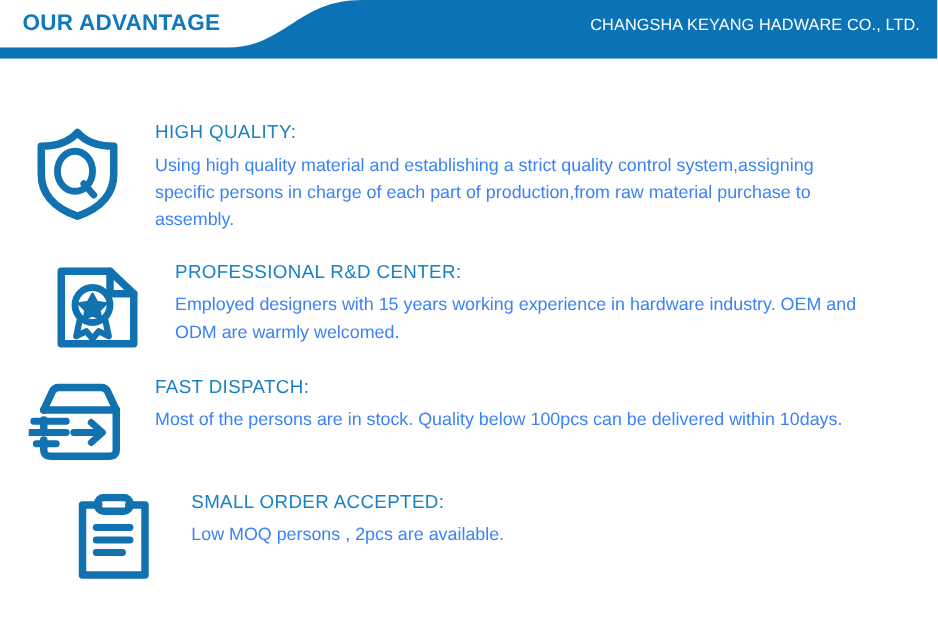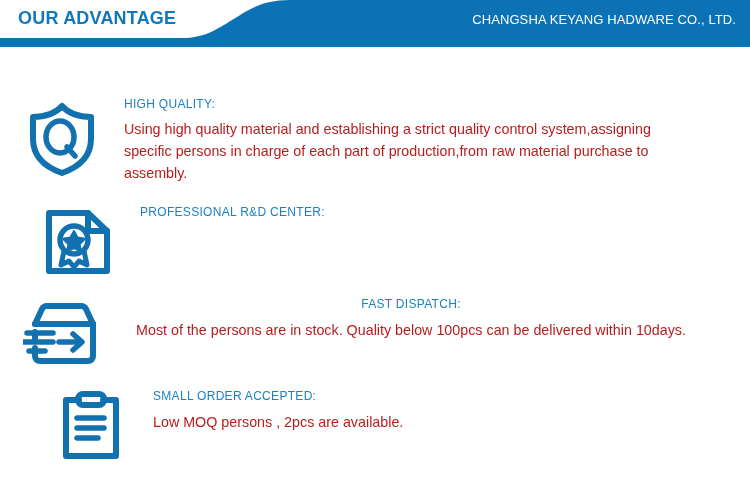--- a/index.html
+++ b/index.html
@@ -70,37 +70,37 @@
   }
   .adv-icon svg {
     display: block;
   }
   .adv-text {
     flex: 1 1 auto;
     padding-right: 40px;
   }
   .adv-heading {
     color: #1a81c4;
-    font-size: 12px;
+    font-size: 15px;
     font-weight: normal;
     letter-spacing: 0.3px;
     margin: 0 0 8px 0;
     line-height: 1.1;
   }
   .adv-body {
-    color: #b91c1c;
+    color: #3b82f6;
     font-size: 14.3px;
     line-height: 1.52;
     margin: 0;
   }
 
   
   .row-1 { margin-top: 41px; }
   .row-2 { margin-top: 22px; padding-left: 16px; }
-  .row-3 { margin-top: 22px; text-align: center; }
+  .row-3 { margin-top: 22px; }
   .row-4 { margin-top: 24px; padding-left: 29px; }
 
   .row-1 .adv-icon { padding-top: 3px; }
   .row-2 .adv-icon { padding-top: 2px; }
   .row-3 .adv-icon { padding-top: 4px; }
   .row-4 .adv-icon { padding-top: 1px; }
 </style>
 </head>
 <body>
 
@@ -134,20 +134,21 @@
       <svg width="74" height="68" viewBox="0 0 74 68" fill="none" stroke="#1272b0" stroke-width="6" stroke-linejoin="round" stroke-linecap="round">
         <path d="M8 5 L47 5 L66 23 L66 63 L8 63 Z"></path>
         <path d="M47 5 L47 23 L66 23"></path>
         <circle cx="33" cy="32" r="14" stroke-width="5.5"></circle>
         <path d="M23 43 L20 57 L28 53 L33 59 L38 53 L46 57 L43 43" stroke-width="5"></path>
         <path d="M33 23 L36.6 29.6 L44 30.8 L38.6 36.2 L39.9 43.6 L33 40.1 L26.1 43.6 L27.4 36.2 L22 30.8 L29.4 29.6 Z" fill="#1272b0" stroke="#1272b0" stroke-width="2"></path>
       </svg>
     </div>
     <div class="adv-text">
       <div class="adv-heading">PROFESSIONAL R&amp;D CENTER:</div>
+      <div class="adv-body">Employed designers with 15 years working experience in hardware industry. OEM and ODM are warmly welcomed.</div>
     </div>
   </div>
 
   <div class="adv-row row-3">
     <div class="adv-icon">
       <svg width="78" height="64" viewBox="0 0 78 64" fill="none" stroke="#1272b0" stroke-width="6" stroke-linejoin="round" stroke-linecap="round">
         <path d="M12 22 L19 7 C20 5 22 4 24 4 L58 4 C60 4 62 5 63 7 L70 22"></path>
         <path d="M70 22 L70 54 C70 57 68 59 65 59 L17 59 C14 59 12 57 12 54 L12 46"></path>
         <path d="M12 22 L70 22"></path>
         <path d="M12 30 L12 38"></path>

